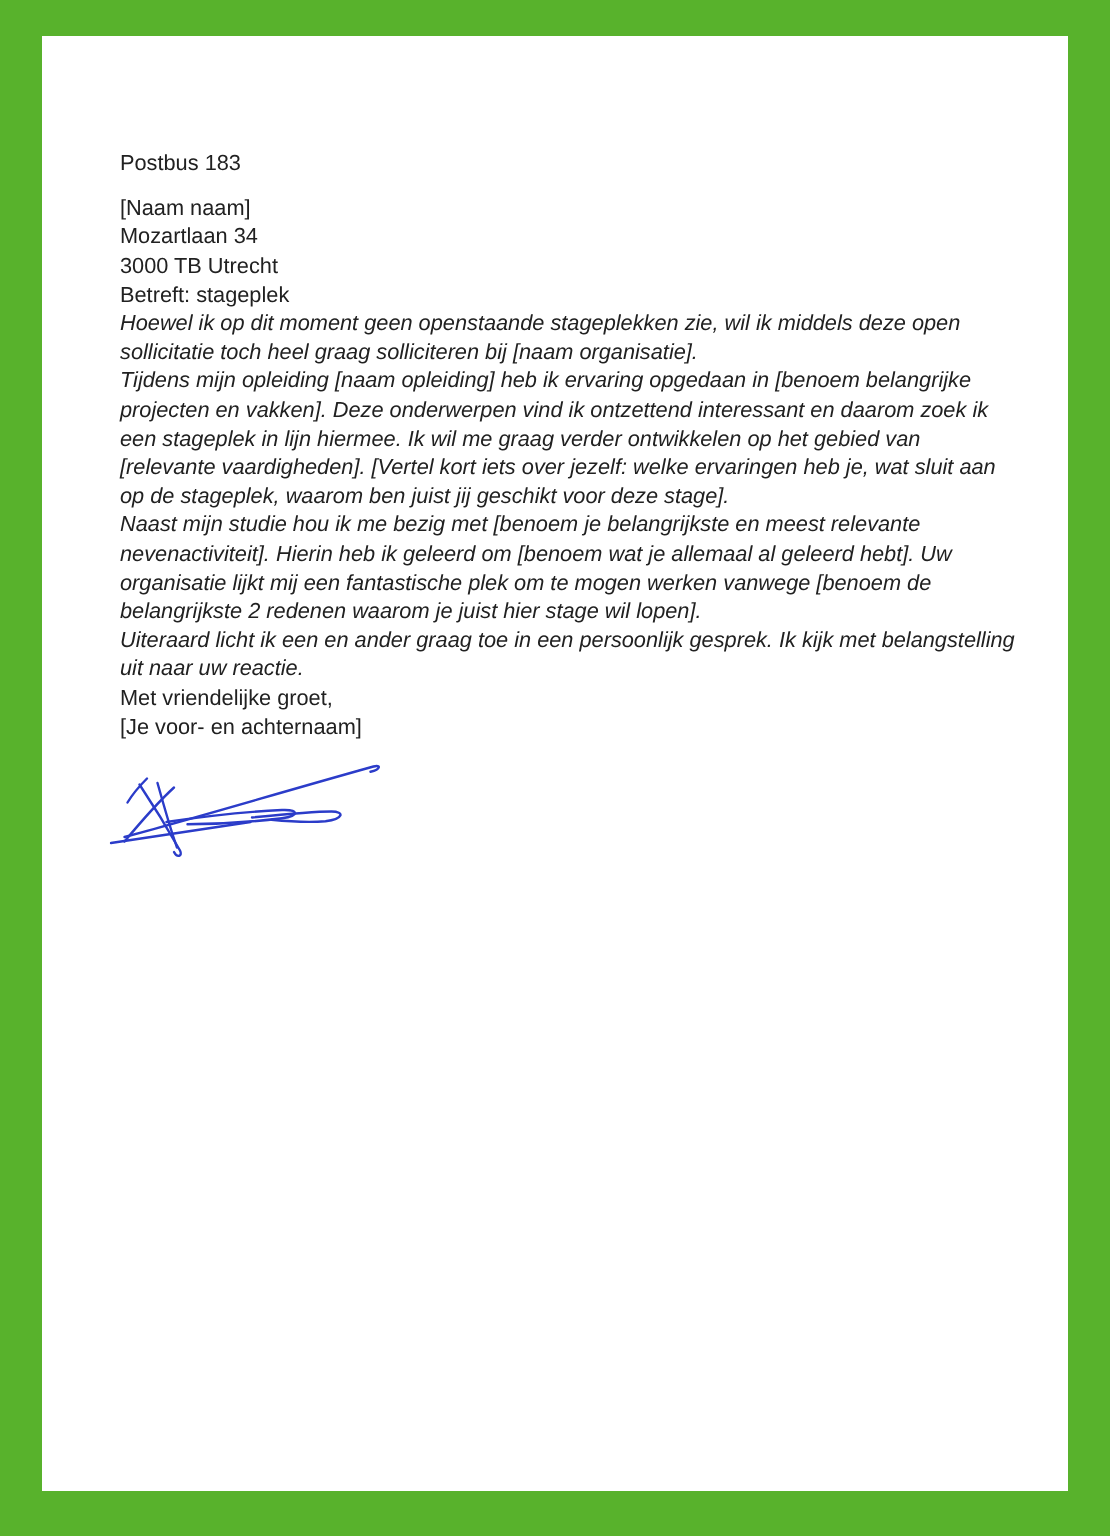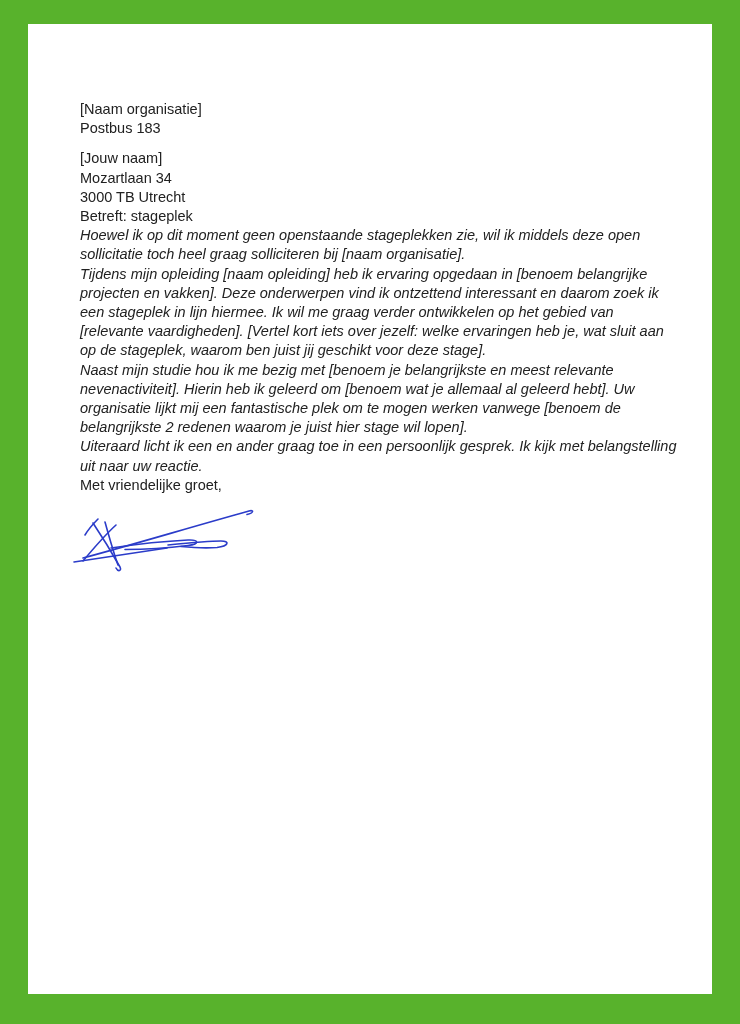--- a/index.html
+++ b/index.html
@@ -67,41 +67,41 @@
   }
 </style>
 </head>
 <body>
 
 <div class="frame">
   <div class="page">
     <div class="content">
 
       <div class="addr">
-        <div class="addr-line">[Naam organisatie]</div>
         <div class="addr-line">Postbus 183</div>
       </div>
 
       <div class="addr addr-sender">
-        <div class="addr-line">[Jouw naam]</div>
+        <div class="addr-line">[Naam naam]</div>
         <div class="addr-line">Mozartlaan 34</div>
         <div class="addr-line">3000 TB Utrecht</div>
       </div>
 
 
       <p class="subject">Betreft: stageplek</p>
 
 
       <p class="para">Hoewel ik op dit moment geen openstaande stageplekken zie, wil ik middels deze open sollicitatie toch heel graag solliciteren bij [naam organisatie].</p>
       <p class="para">Tijdens mijn opleiding [naam opleiding] heb ik ervaring opgedaan in [benoem belangrijke projecten en vakken]. Deze onderwerpen vind ik ontzettend interessant en daarom zoek ik een stageplek in lijn hiermee. Ik wil me graag verder ontwikkelen op het gebied van [relevante vaardigheden]. [Vertel kort iets over jezelf: welke ervaringen heb je, wat sluit aan op de stageplek, waarom ben juist jij geschikt voor deze stage].</p>
       <p class="para">Naast mijn studie hou ik me bezig met [benoem je belangrijkste en meest relevante nevenactiviteit]. Hierin heb ik geleerd om [benoem wat je allemaal al geleerd hebt]. Uw organisatie lijkt mij een fantastische plek om te mogen werken vanwege [benoem de belangrijkste 2 redenen waarom je juist hier stage wil lopen].</p>
       <p class="para">Uiteraard licht ik een en ander graag toe in een persoonlijk gesprek. Ik kijk met belangstelling uit naar uw reactie.</p>
 
       <p class="closing">Met vriendelijke groet,</p>
 
+      <p class="sig-name">[Je voor- en achternaam]</p>
 
       <div class="signature">
         <svg viewBox="0 0 185 70" xmlns="http://www.w3.org/2000/svg">
 
           <path d="M 1 58 C 28 54, 60 49, 94 44"></path>
 
           <path d="M 25 15 C 19 21, 15 26, 12 31"></path>
 
           <path d="M 20 19 C 28 31, 38 47, 47 63 C 49 67, 45 68, 43 64"></path>
 

